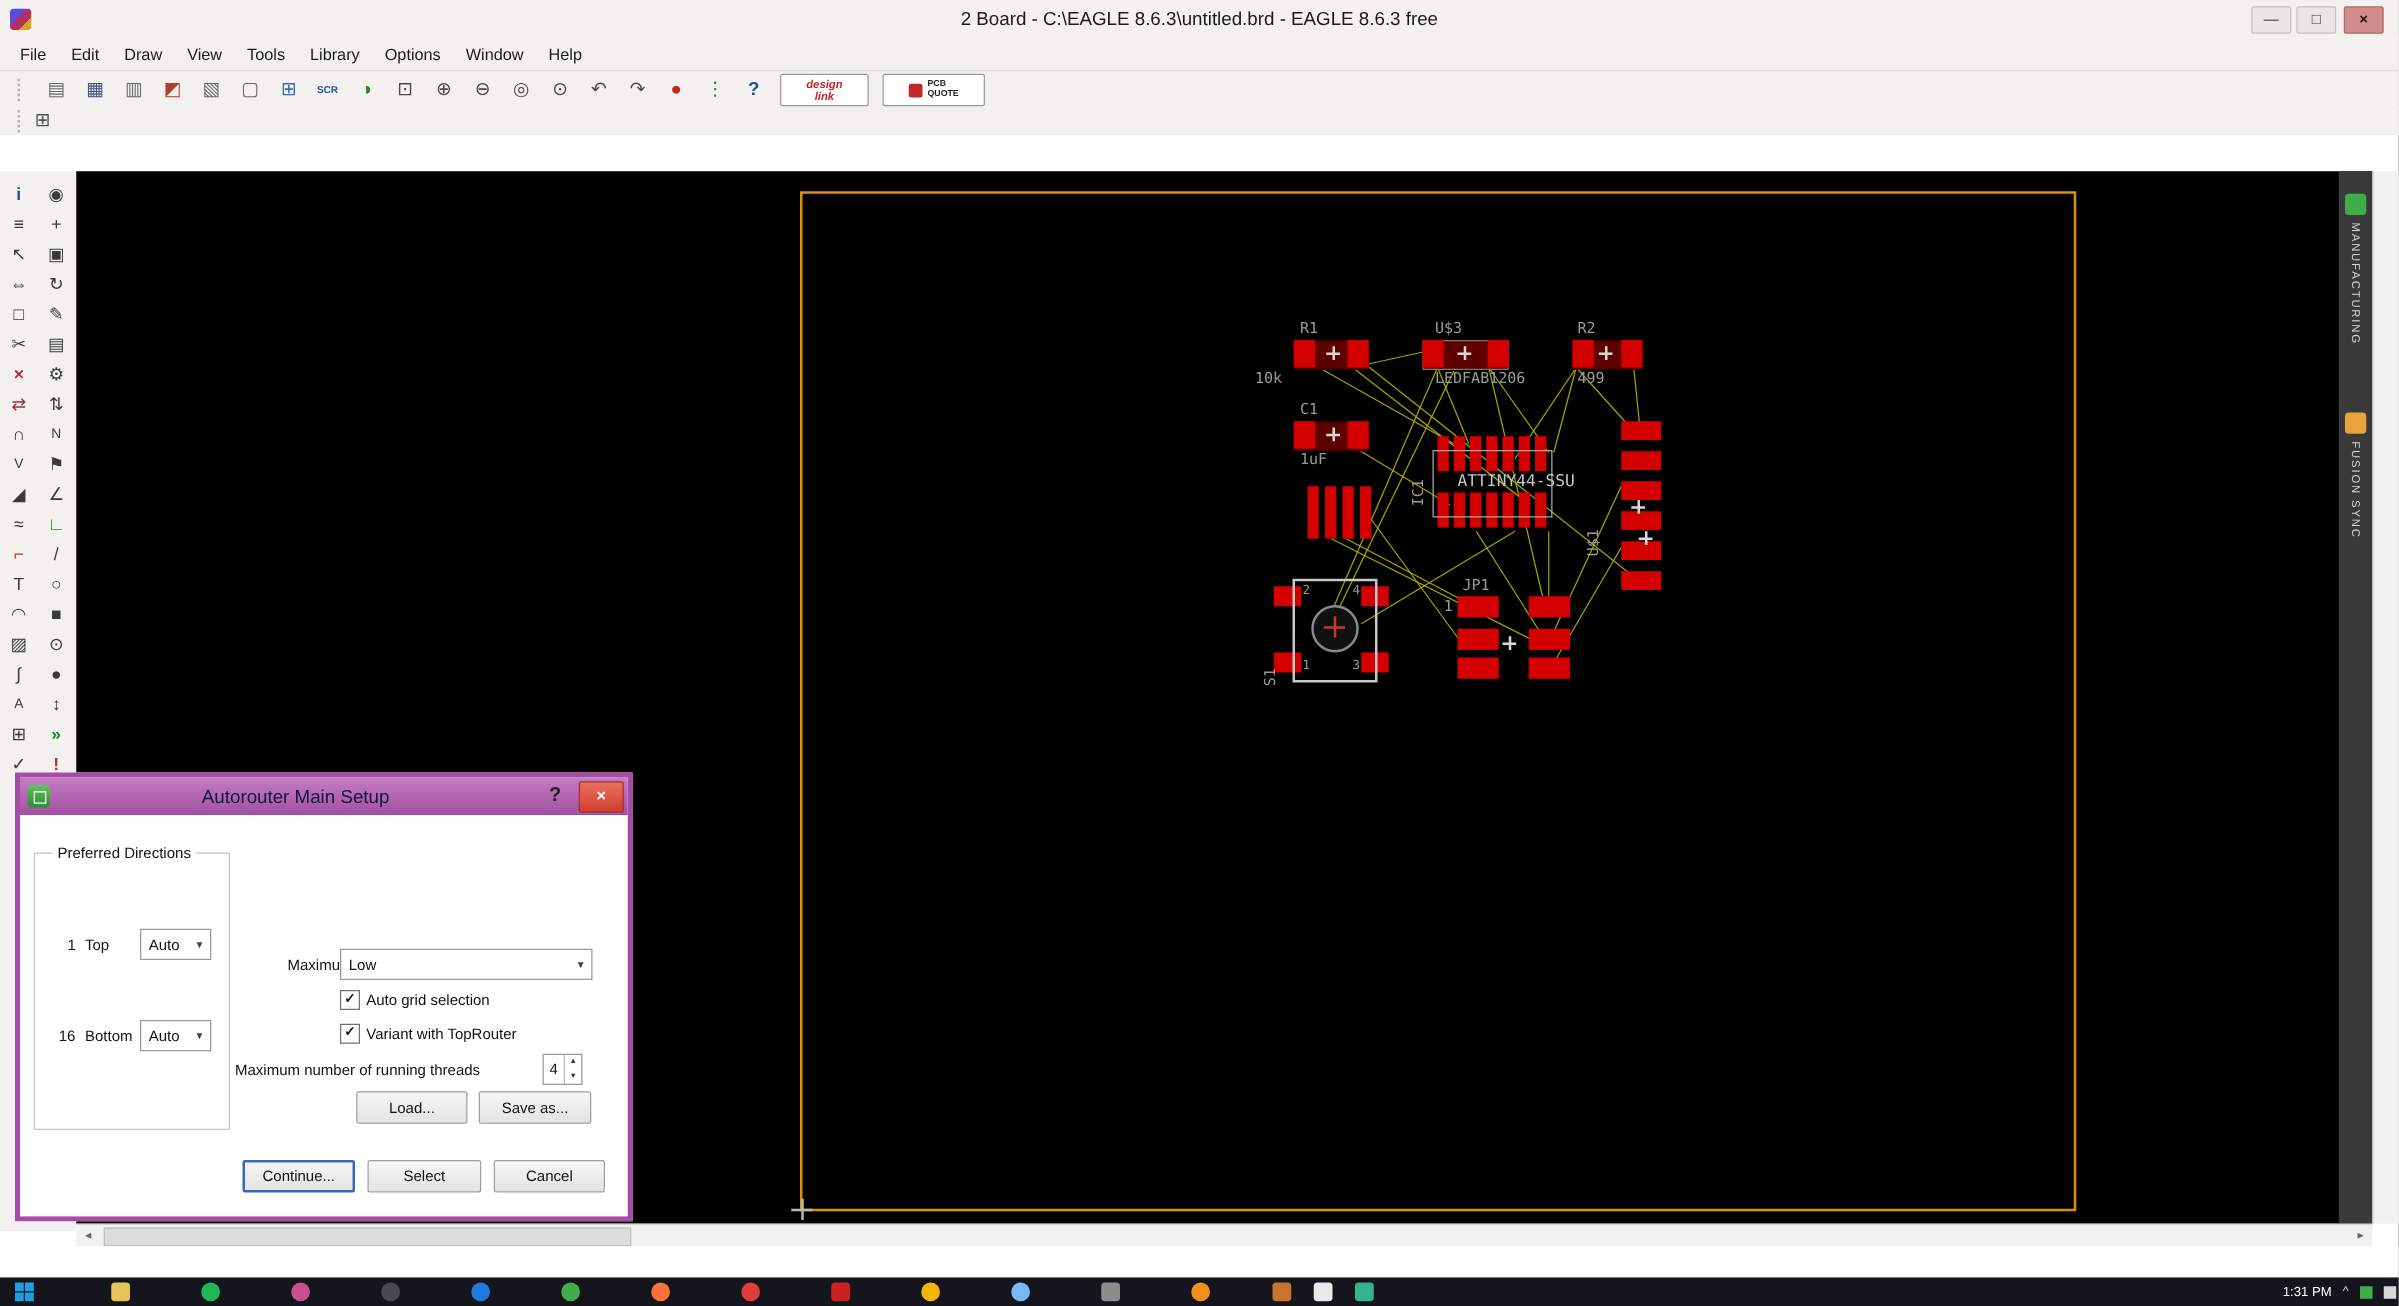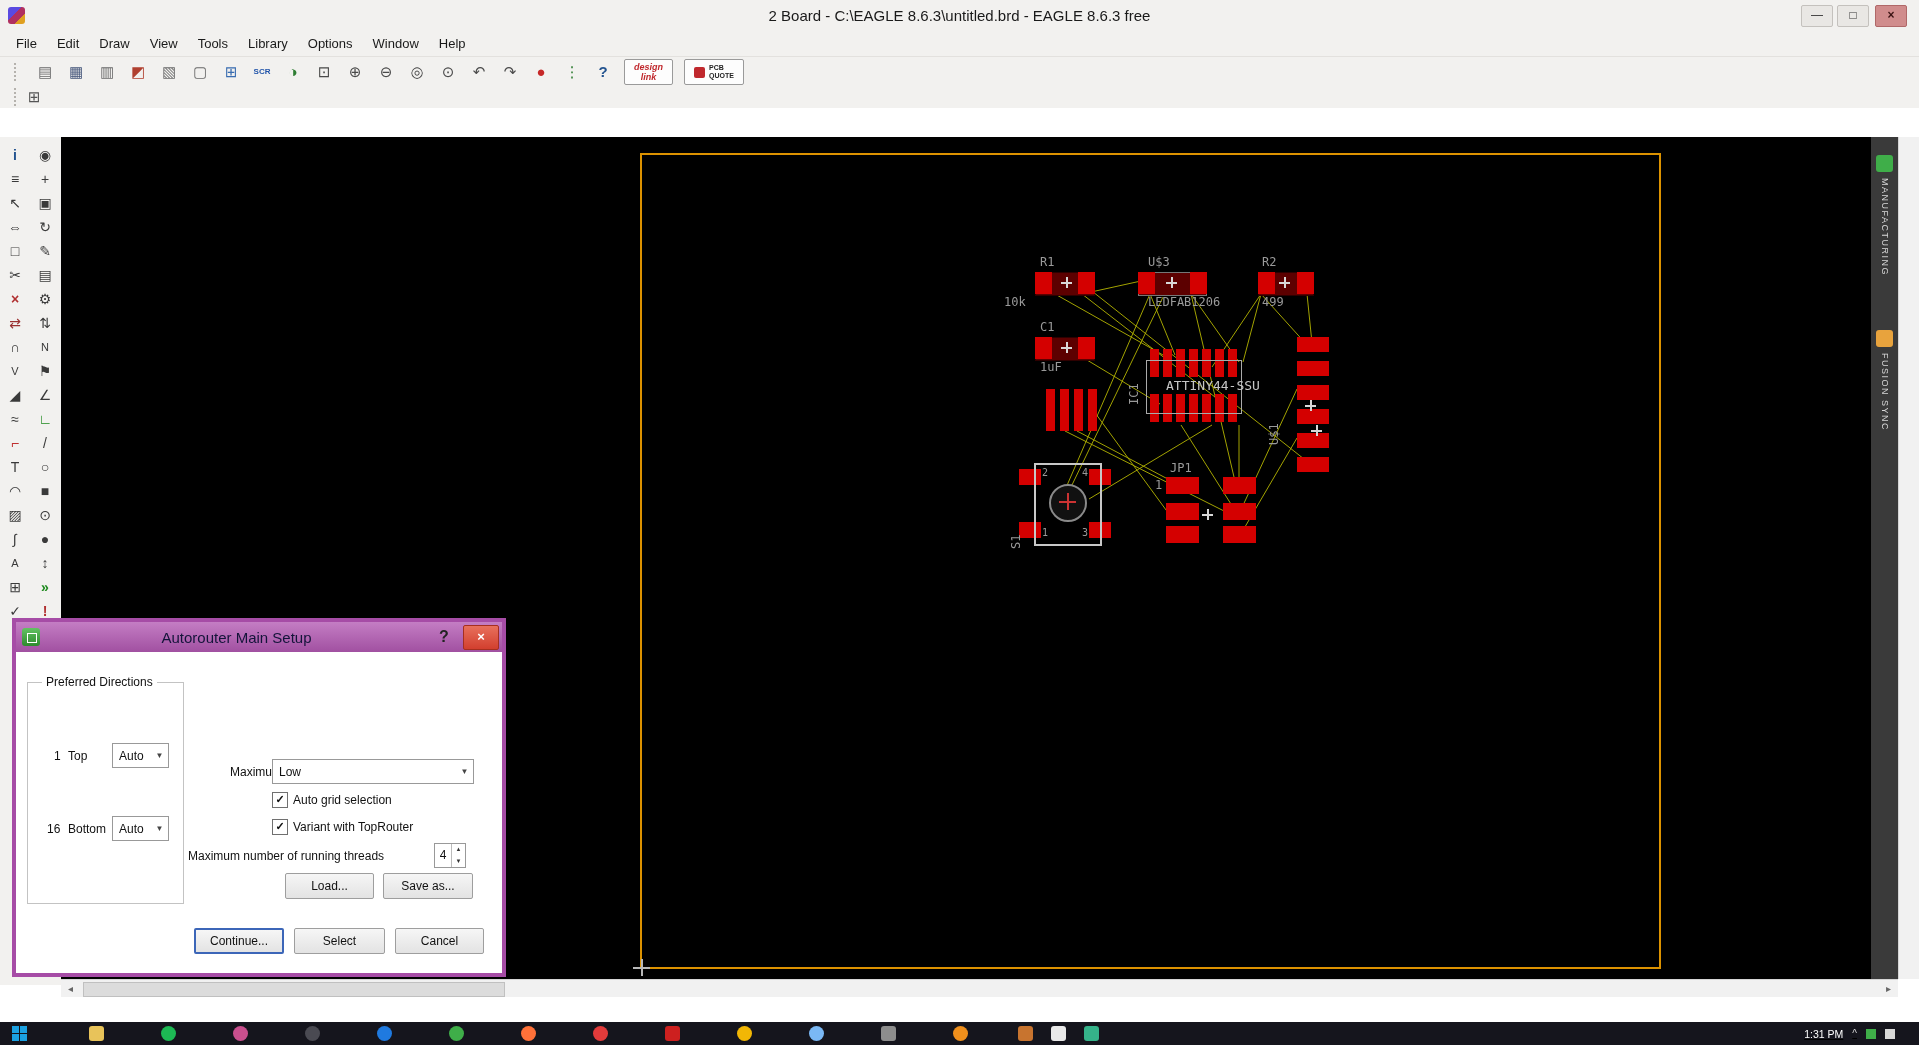--- a/index.html
+++ b/index.html
@@ -17,21 +17,21 @@
   #btn-close{right:12px;background:#d08c8c;border-color:#b06868;color:#3a1212;font-weight:bold;}
 
   
   #menubar{position:absolute;left:0;top:31px;width:1919px;height:25px;background:#f2f1ef;display:flex;align-items:center;padding-left:6px;}
   .mi{padding:3px 10px;font-size:13px;color:#1a1a1a;}
 
   
   #toolbar{position:absolute;left:0;top:56px;width:1919px;height:30px;background:#f2f1ef;display:flex;align-items:center;gap:11px;padding-left:14px;border-top:1px solid #e3e1de;}
   .handle{width:4px;height:18px;border-left:2px dotted #b5b2ad;margin-right:4px;}
   .tbi{width:20px;height:20px;line-height:20px;text-align:center;font-size:15px;color:#4a4a4a;}
-  .chip{height:24px;border:1px solid #9a9a9a;border-radius:2px;background:#fdfdfd;display:flex;align-items:center;padding:0 9px;gap:4px;}
+  .chip{height:24px;border:1px solid #9a9a9a;border-radius:2px;background:#fdfdfd;display:flex;align-items:center;padding:0 20px;gap:4px;}
   .chip .script{font-style:italic;color:#c0282d;font-size:9px;line-height:10px;font-weight:bold;text-align:center;}
   .chip .qicon{width:11px;height:11px;background:#c0282d;border-radius:2px;}
   .chip .qtxt{font-size:7px;line-height:8px;font-weight:bold;color:#222;}
   #toolbar2{position:absolute;left:0;top:86px;width:1919px;height:22px;background:#f2f1ef;display:flex;align-items:center;padding-left:14px;}
   #coordbar{position:absolute;left:0;top:108px;width:1919px;height:29px;background:#f2f1ef;display:flex;align-items:center;}
   #coordbox{position:absolute;left:66px;top:4px;height:20px;line-height:20px;padding:0 12px;border:1px solid #b8b5b0;background:#f2f1ef;font-size:11.5px;color:#222;}
   #cmdline{position:absolute;left:208px;top:4px;width:1680px;height:20px;border:1px solid #8a8a8a;background:#fff;display:flex;}
   #cmdline input{flex:1;border:0;outline:none;font-size:12px;font-family:"Liberation Sans",sans-serif;background:transparent;}
   #cmd-arrow{width:20px;border-left:1px solid #c5c5c5;text-align:center;font-size:9px;line-height:20px;color:#555;}
 
@@ -77,21 +77,21 @@
   #status-strip{position:absolute;left:0;top:997px;width:1919px;height:25px;background:#fff;border-bottom:1px solid #c8c8c8;}
 
   
   #taskbar{position:absolute;left:0;top:1022px;width:1919px;height:23px;background:#15151d;display:flex;align-items:center;}
   #start-btn{margin-left:12px;width:15px;height:15px;display:grid;grid-template-columns:7px 7px;grid-template-rows:7px 7px;gap:1px;}
   #start-btn span{background:#1ba1e2;}
   #tb-apps{display:flex;gap:57px;margin-left:62px;align-items:center;}
   #tb-apps2{display:flex;gap:18px;margin-left:50px;align-items:center;}
   .tbapp{width:15px;height:15px;border-radius:3px;display:block;}
   .tbapp[data-shape="circle"]{border-radius:50%;}
-  #tray{margin-left:auto;display:flex;align-items:center;gap:9px;padding-right:24px;text-decoration:underline;}
+  #tray{margin-left:auto;display:flex;align-items:center;gap:9px;padding-right:2px;}
   #tray-time{color:#fff;font-size:10.5px;}
   #tray-up{color:#ddd;font-size:10px;}
   .trayicon{width:10px;height:10px;}
 
   
   #dialog{position:absolute;left:12px;top:618px;width:494px;height:359px;border:4px solid #a64ca6;background:#fff;z-index:50;box-sizing:border-box;}
   #dlg-title{height:30px;background:linear-gradient(#c47dc4,#a150a1);display:flex;align-items:center;}
   #dlg-icon{width:18px;height:18px;margin-left:6px;border-radius:3px;background:linear-gradient(#63c263,#2e8b2e);position:relative;}
   #dlg-icon::after{content:"";position:absolute;left:5px;top:5px;width:8px;height:8px;border:1.5px solid #fff;}
   #dlg-title-text{flex:1;text-align:center;font-size:15px;color:#14143a;}

